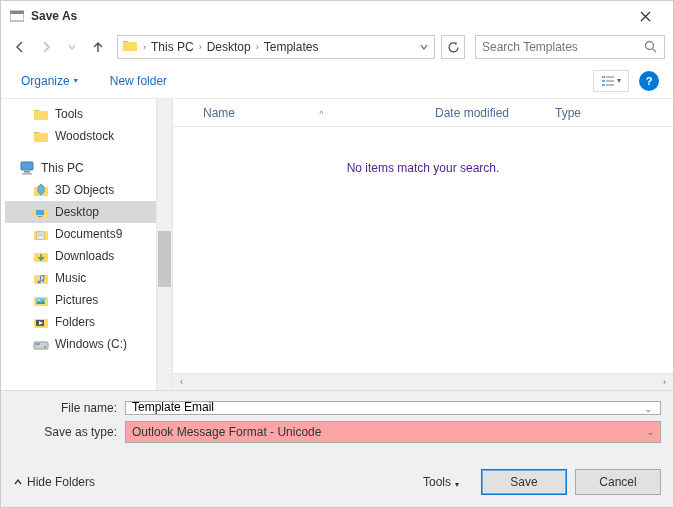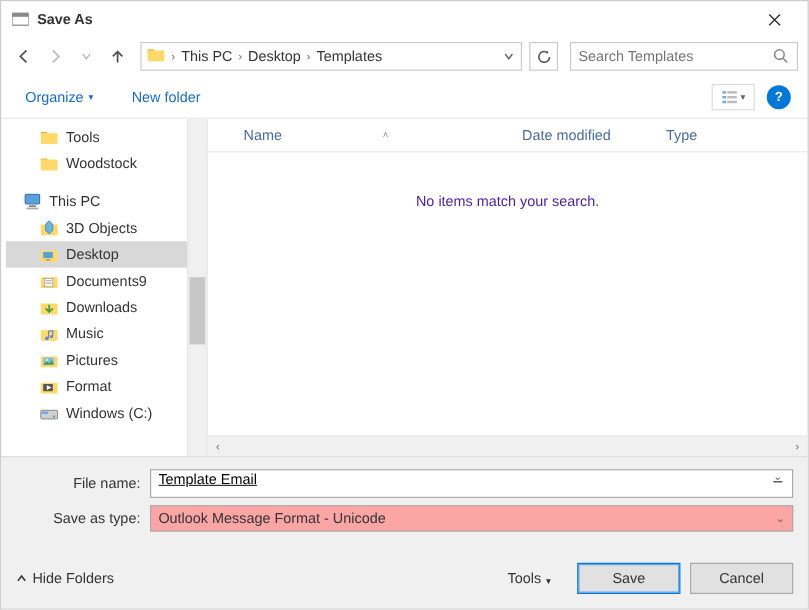--- a/index.html
+++ b/index.html
@@ -47,21 +47,21 @@
 .lhead .col.date { width:120px; }
 .lhead .sort { font-size:8px; color:#888; }
 .lbody { flex:1; display:flex; align-items:flex-start; justify-content:center; padding-top:34px; color:#4c1d95; font-size:12px; }
 .hscroll { height:17px; background:#f0f0f0; border-top:1px solid #e5e5e5; display:flex; align-items:center; }
 .hscroll .harrow { width:17px; height:17px; display:flex; align-items:center; justify-content:center; color:#666; font-size:9px; }
 .hscroll .htrack { flex:1; }
 
 .bottom { background:#f0f0f0; border-top:1px solid #ddd; padding:10px 12px 12px 12px; }
 .frow { display:flex; align-items:center; margin-bottom:6px; }
 .flabel { width:112px; text-align:right; padding-right:8px; font-size:12px; }
-.finput { flex:1; height:24px; border:1px solid #aaa; background:#fff; padding:0 6px; font-size:12px; display:flex; align-items:flex-start;text-decoration:underline; }
+.finput { flex:1; height:14px; border:1px solid #aaa; background:#fff; padding:0 6px; font-size:12px; display:flex; align-items:flex-end; }
 .finput input { border:none; outline:none; flex:1; font-size:12px; background:transparent; }
 .finput .dd { color:#666; font-size:9px; padding:0 2px; }
 .fselect { flex:1; height:22px; border:1px solid #aaa; background:#fca5a5; padding:0 6px; font-size:12px; display:flex; align-items:center; }
 .fselect .dd { color:#666; font-size:9px; }
 
 .btnrow { display:flex; align-items:center; margin-top:26px; }
 .hidefold { display:flex; align-items:center; gap:4px; cursor:pointer; font-size:12px; }
 .btnrow .spacer { flex:1; }
 .tools { font-size:12px; display:flex; align-items:flex-end; gap:4px; margin-right:14px; cursor:pointer; }
 .btn { width:86px; height:26px; border:1px solid #aaa; background:#e1e1e1; display:flex; align-items:center; justify-content:center; font-size:12px; cursor:pointer; margin-left:8px; }
@@ -261,21 +261,21 @@
         <span>Pictures</span>
       </div>
       <div class="titem l2">
         <span class="tico">
           <svg width="16" height="14" viewBox="0 0 16 14">
             <rect x="1" y="4" width="14" height="9" rx="1" fill="#ffd96a"></rect>
             <rect x="3" y="5" width="8" height="6" fill="#555"></rect>
             <path d="M6 6 L10 8 L6 10 z" fill="#fff"></path>
           </svg>
         </span>
-        <span>Format</span>
+        <span>Folders</span>
       </div>
       <div class="titem l2">
         <span class="tico">
           <svg width="16" height="14" viewBox="0 0 16 14">
             <rect x="1" y="5" width="14" height="7" rx="1" fill="#d0d0d0" stroke="#999"></rect>
             <rect x="2" y="6" width="5" height="2" fill="#6aa9e8"></rect>
             <circle cx="12" cy="10" r="1" fill="#6a6"></circle>
           </svg>
         </span>
         <span>Windows (C:)</span>

